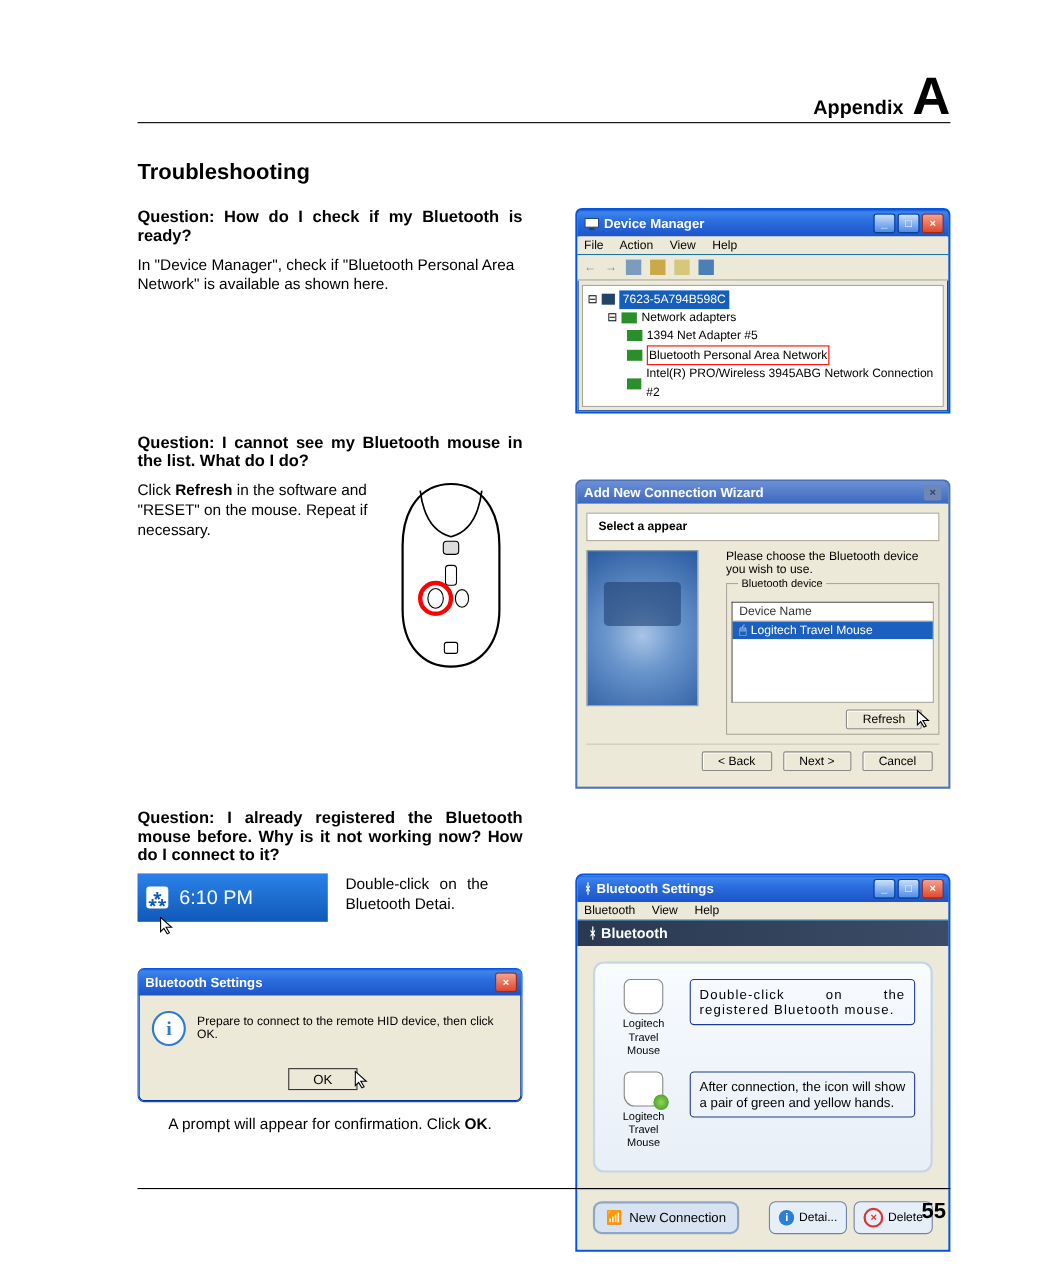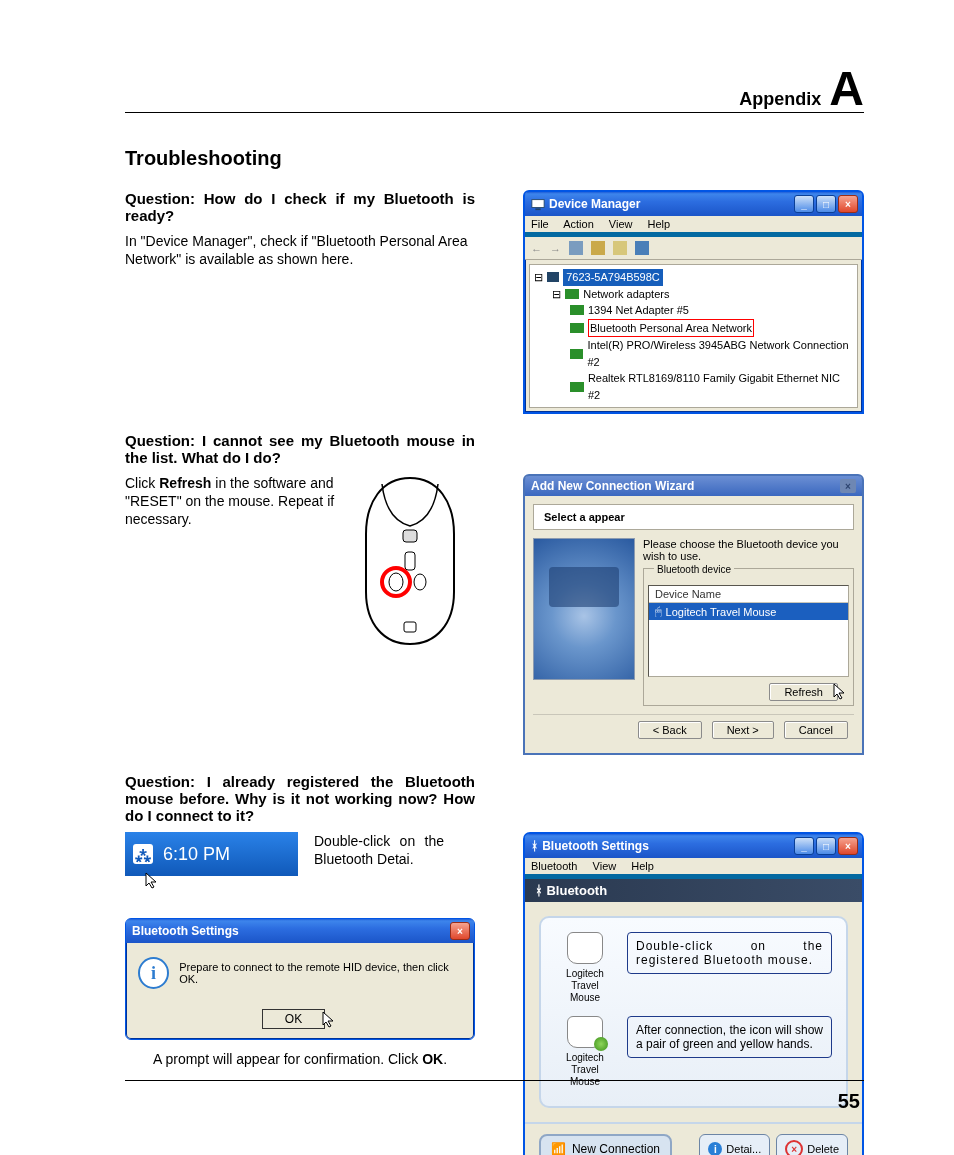--- a/index.html
+++ b/index.html
@@ -87,21 +87,21 @@
   border-radius: 3px;
   margin-left: 2px;
   display: inline-flex; align-items: center; justify-content: center;
   color: #fff; font-size: 10px; font-weight: bold;
 }
 .xp-btn.close { background: linear-gradient(to bottom,#f6a38f,#e0472c); border-color:#9a2d18;}
 .xp-menubar {
   background: #ece9d8;
   padding: 2px 6px;
   font-size: 11px;
-  border-bottom: 5px solid #0369a1;
+  border-bottom: 1px solid #0369a1;
 }
 .xp-menubar span { margin-right: 12px; }
 .xp-toolbar {
   background: #ece9d8;
   padding: 4px 6px;
   border-bottom: 1px solid #aca899;
   display: flex; gap: 8px; align-items: center;
 }
 .tb-icon {
   width: 14px; height: 14px; background:#7a9cbf;
@@ -134,21 +134,21 @@
   border-radius:4px 4px 0 0;
 }
 .wiz-close { margin-left:auto; width:16px;height:14px;background:#6e87b3;border-radius:2px;
   display:flex;align-items:center;justify-content:center;color:#2d4570;font-size:10px;}
 .wiz-body { background:#ece9d8; padding:8px; }
 .wiz-header {
   background:#fff; border:1px solid #aca899; padding:6px 10px;
   font-weight:bold; font-size:11px;
 }
 .wiz-content {
-  display:flex; gap:8px; margin-top:8px;
+  display:flex; gap:25px; margin-top:8px;
   background:#ece9d8;
   justify-content:flex-end;
 }
 .wiz-image {
   width:100px; height:140px;
   background: radial-gradient(circle at 50% 55%, #a9c4e6 0%, #6a96cc 35%, #2a5aa0 100%);
   border:1px solid #8c9bb0;
   position:relative;
 }
 .wiz-image::before{
@@ -326,24 +326,20 @@
                     <span class="tree-icon ic-nic"></span>
                     <span>1394 Net Adapter #5</span>
                   </div>
                 <div class="tree-item">
                     <span class="tree-icon ic-nic"></span>
                     <span class="red-box">Bluetooth Personal Area Network</span>
                   </div>
                 <div class="tree-item">
                     <span class="tree-icon ic-nic"></span>
                     <span>Intel(R) PRO/Wireless 3945ABG Network Connection #2</span>
-                  </div>
-                <div class="tree-item">
-                    <span class="tree-icon ic-nic"></span>
-                    <span>Realtek RTL8169/8110 Family Gigabit Ethernet NIC #2</span>
                   </div>
               </div>
             </div>
           </div>
         </div>
       </div>
     </div>
   </div>
 
   <div>

